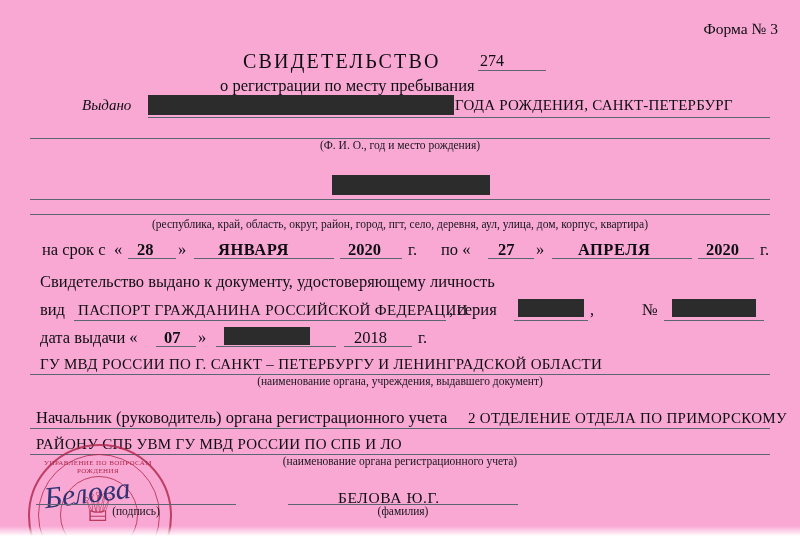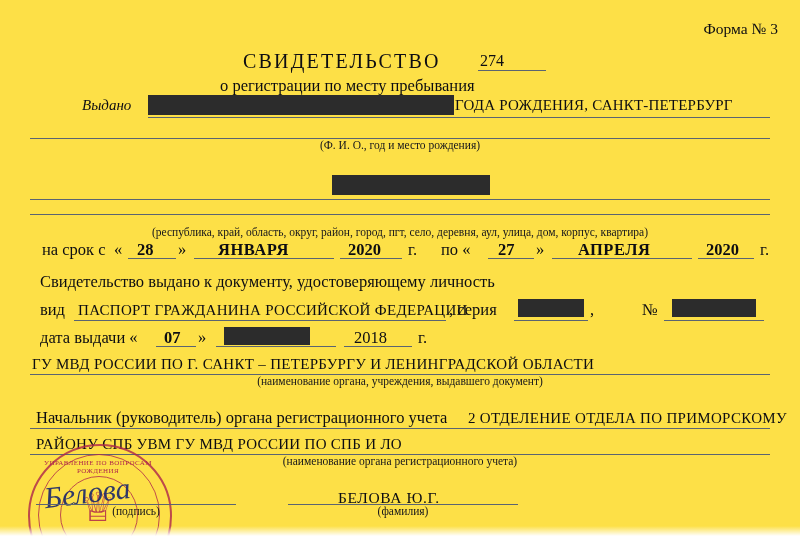--- a/index.html
+++ b/index.html
@@ -4,21 +4,21 @@
 <style>
   html, body {
     margin: 0;
     padding: 0;
     background: #ffffff;
   }
   #page {
     position: relative;
     width: 800px;
     height: 536px;
-    background: #fde047;
+    background: #f9a8d4;
     font-family: "Liberation Serif", serif;
     color: #0d0d12;
     overflow: hidden;
   }
   .abs { position: absolute; }
   .line {
     position: absolute;
     border-bottom: 1px solid #5b6472;
     height: 0;
   }
@@ -171,21 +171,21 @@
   <div class="abs birth-place">ГОДА РОЖДЕНИЯ, САНКТ-ПЕТЕРБУРГ</div>
   <div class="line" style="left:148px; top:117px; width:622px;"></div>
 
   <div class="line" style="left:30px; top:138px; width:740px;"></div>
   <div class="hint" style="left:230px; top:139px; width:340px;">(Ф. И. О., год и место рождения)</div>
 
 
   <div class="redact" style="left:332px; top:175px; width:158px; height:20px;"></div>
   <div class="line" style="left:30px; top:199px; width:740px;"></div>
   <div class="line" style="left:30px; top:214px; width:740px;"></div>
-  <div class="hint" style="left:140px; top:226px; width:520px;">(республика, край, область, округ, район, город, пгт, село, деревня, аул, улица, дом, корпус, квартира)</div>
+  <div class="hint" style="left:140px; top:218px; width:520px;">(республика, край, область, округ, район, город, пгт, село, деревня, аул, улица, дом, корпус, квартира)</div>
 
   <div class="body-text" style="left:42px; top:240px;">на срок с</div>
   <div class="body-text" style="left:114px; top:240px;">«</div>
   <div class="body-text" style="left:137px; top:240px; font-weight:bold;">28</div>
   <div class="body-text" style="left:178px; top:240px;">»</div>
   <div class="line" style="left:128px; top:258px; width:48px;"></div>
   <div class="body-text" style="left:218px; top:240px; font-weight:bold; letter-spacing:.5px;">ЯНВАРЯ</div>
   <div class="line" style="left:194px; top:258px; width:140px;"></div>
   <div class="body-text" style="left:348px; top:240px; font-weight:bold;">2020</div>
   <div class="line" style="left:340px; top:258px; width:62px;"></div>
@@ -216,21 +216,21 @@
   <div class="body-text" style="left:40px; top:328px;">дата выдачи «</div>
   <div class="body-text" style="left:164px; top:328px; font-weight:bold;">07</div>
   <div class="body-text" style="left:198px; top:328px;">»</div>
   <div class="line" style="left:156px; top:346px; width:40px;"></div>
   <div class="redact" style="left:224px; top:327px; width:86px; height:18px;"></div>
   <div class="line" style="left:216px; top:346px; width:120px;"></div>
   <div class="body-text" style="left:354px; top:328px;">2018</div>
   <div class="line" style="left:344px; top:346px; width:68px;"></div>
   <div class="body-text" style="left:418px; top:328px;">г.</div>
 
-  <div class="doc-line" style="left:32px; top:356px;text-align:right;">ГУ  МВД  РОССИИ  ПО  Г. САНКТ – ПЕТЕРБУРГУ  И  ЛЕНИНГРАДСКОЙ ОБЛАСТИ</div>
+  <div class="doc-line" style="left:40px; top:356px;text-align:right;">ГУ  МВД  РОССИИ  ПО  Г. САНКТ – ПЕТЕРБУРГУ  И  ЛЕНИНГРАДСКОЙ ОБЛАСТИ</div>
   <div class="line" style="left:30px; top:374px; width:740px;"></div>
   <div class="hint" style="left:200px; top:375px; width:400px;">(наименование органа, учреждения, выдавшего документ)</div>
 
   <div class="body-text" style="left:36px; top:408px;">Начальник (руководитель) органа регистрационного учета</div>
   <div class="doc-line" style="left:468px; top:410px;">2 ОТДЕЛЕНИЕ ОТДЕЛА  ПО ПРИМОРСКОМУ</div>
   <div class="line" style="left:30px; top:428px; width:740px;"></div>
   <div class="doc-line" style="left:36px; top:436px;">РАЙОНУ СПБ УВМ  ГУ  МВД  РОССИИ  ПО СПБ  И  ЛО</div>
   <div class="line" style="left:30px; top:454px; width:740px;"></div>
   <div class="hint" style="left:200px; top:455px; width:400px;">(наименование органа регистрационного учета)</div>
 

